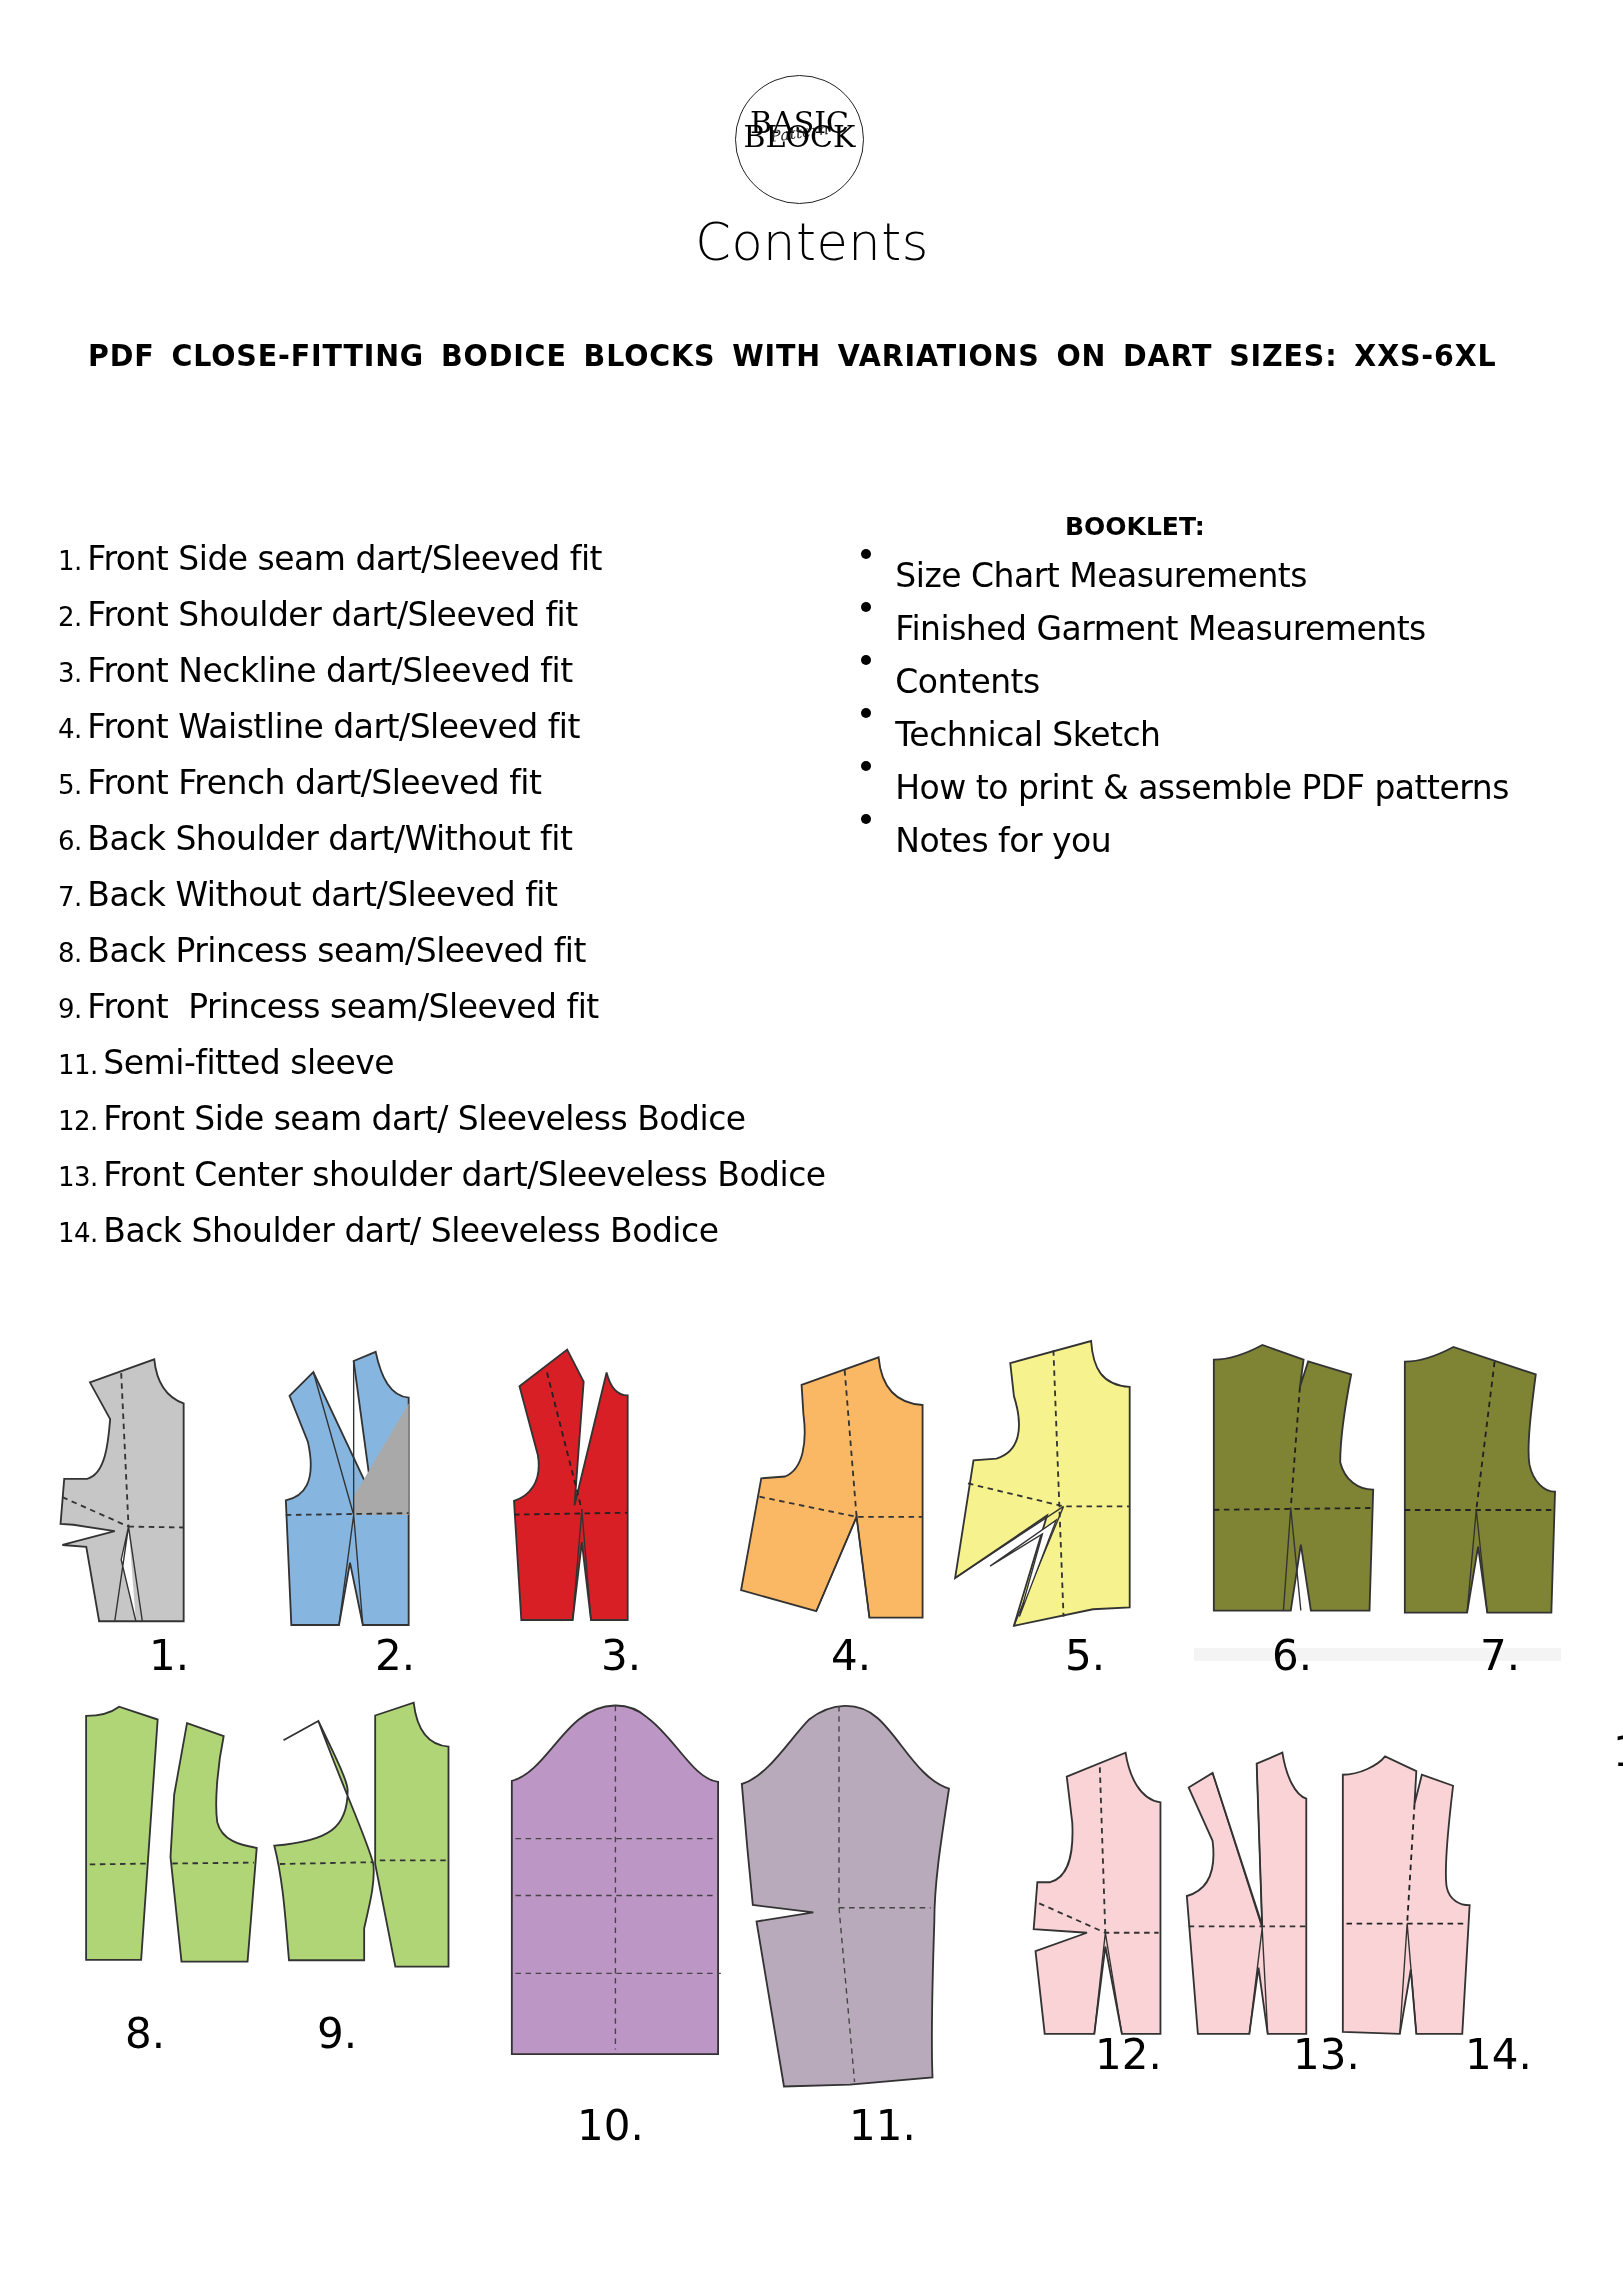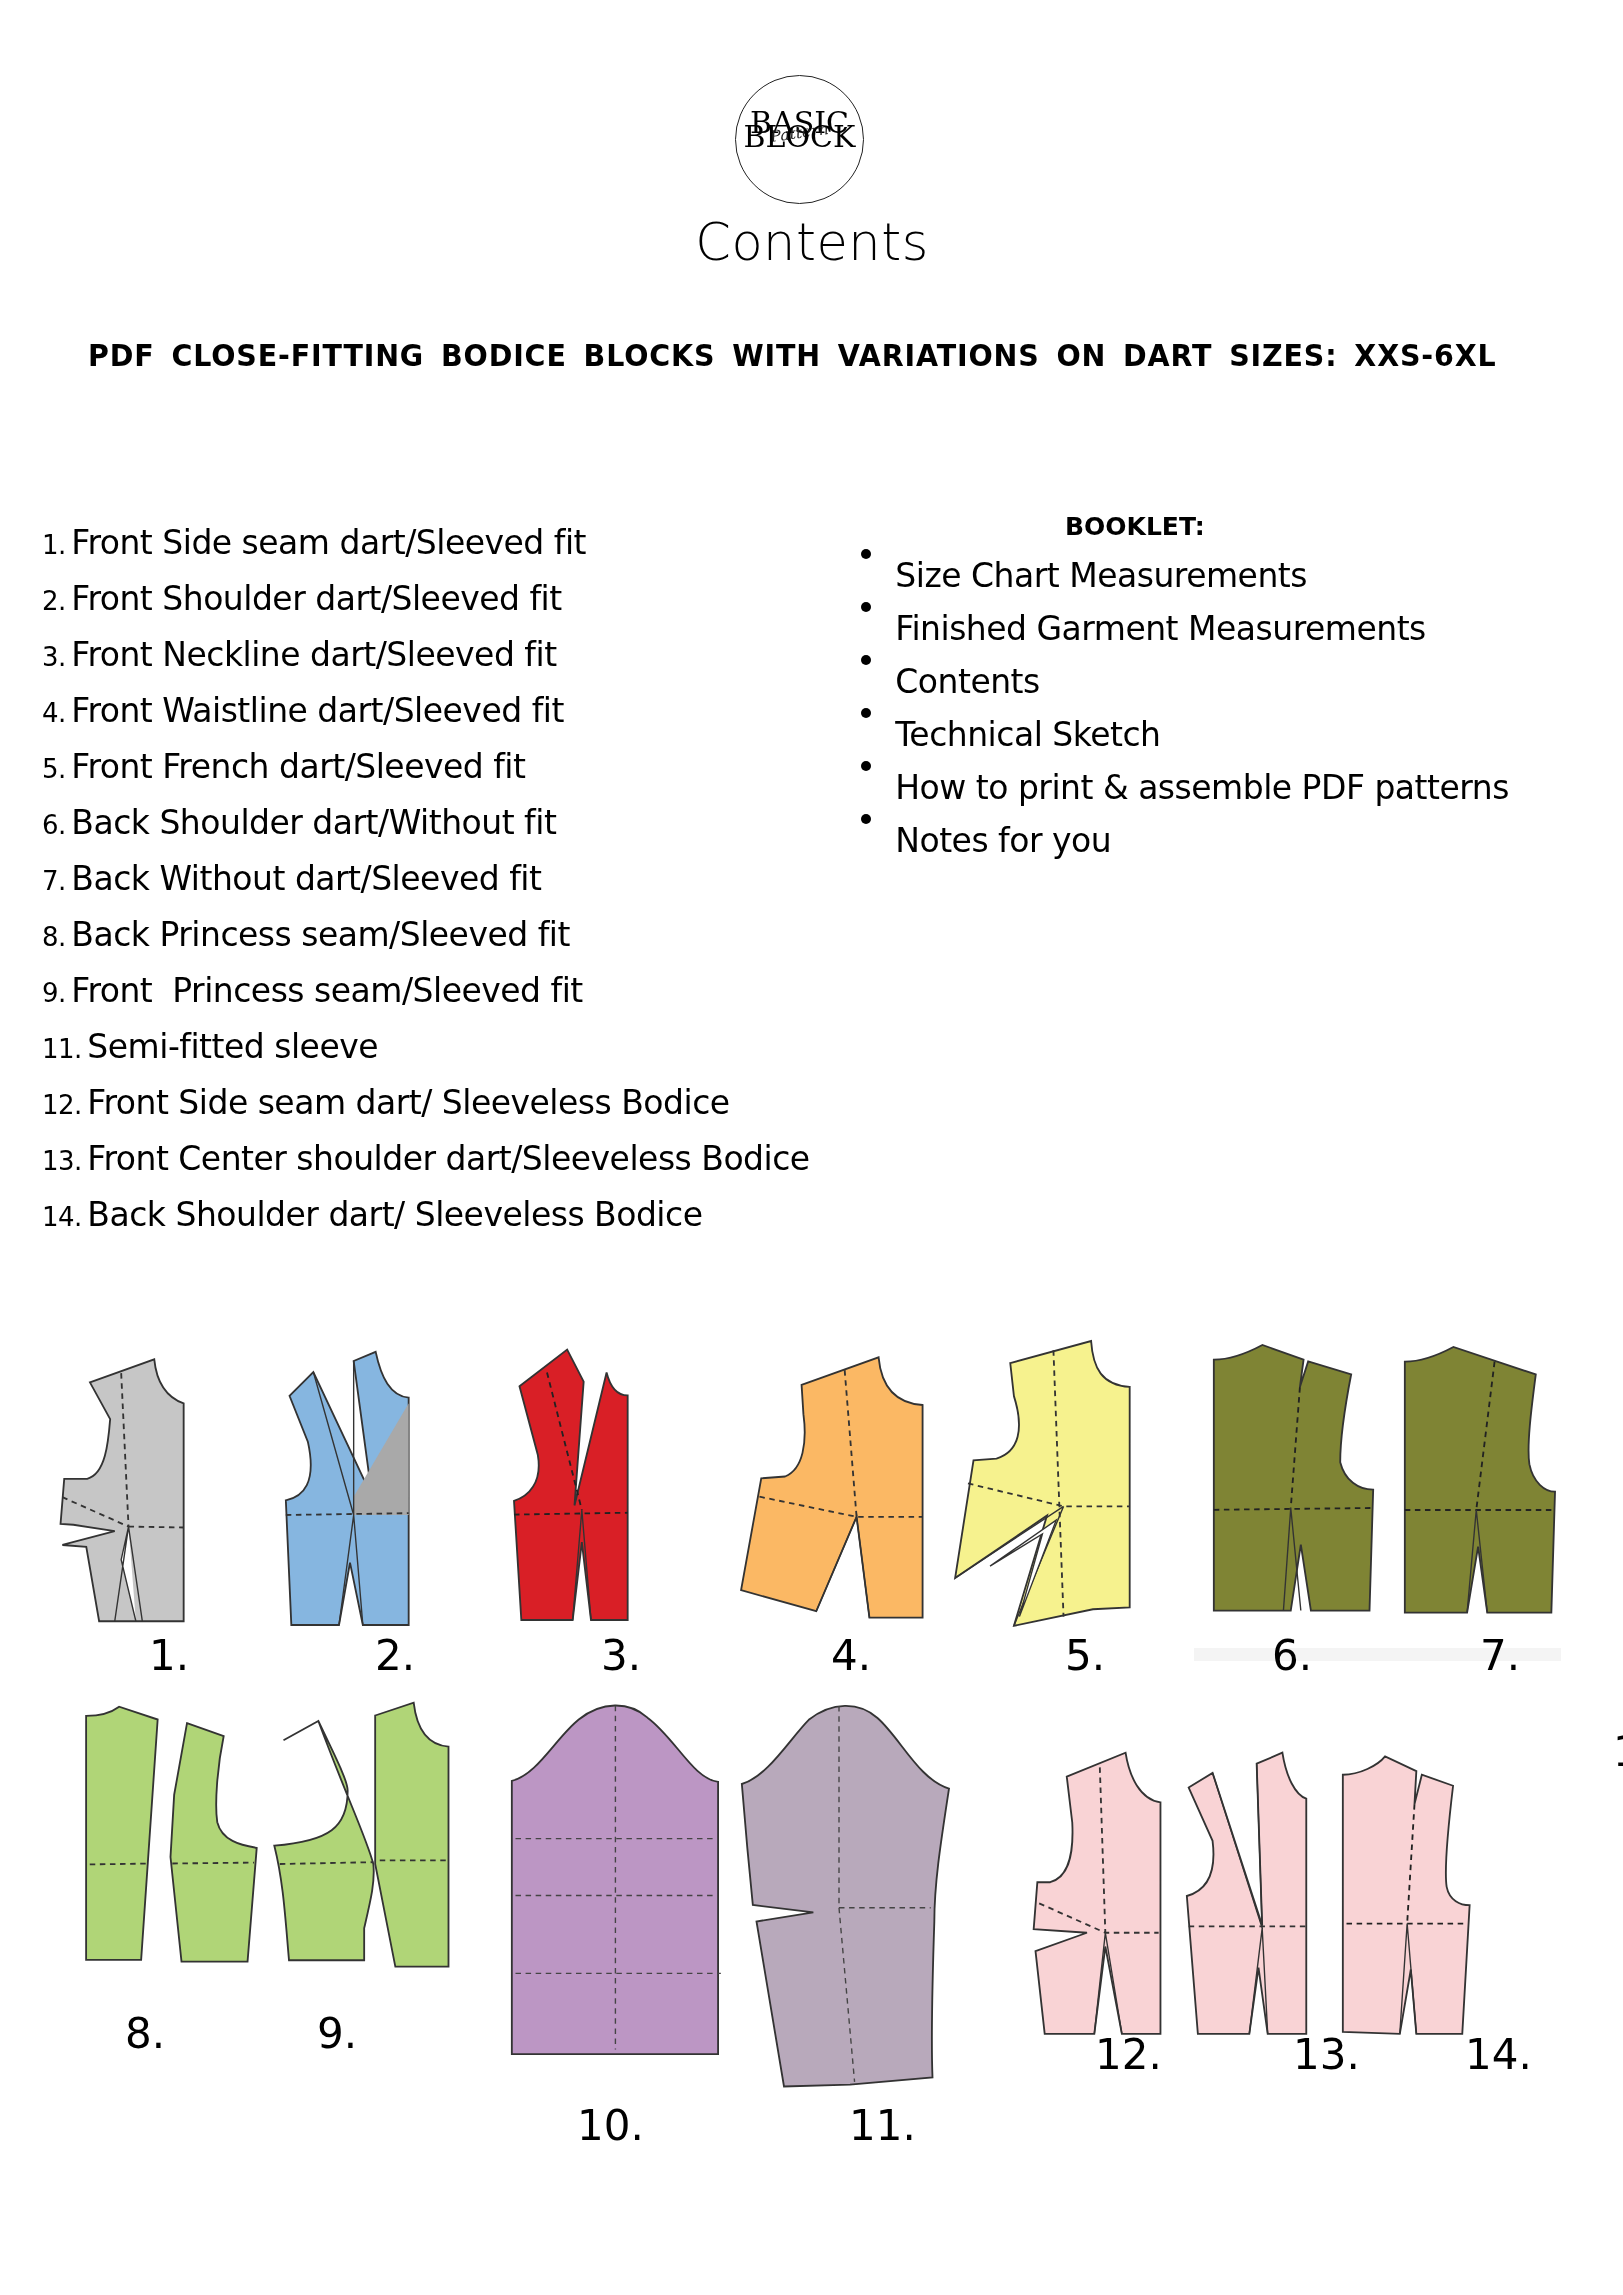--- a/index.html
+++ b/index.html
@@ -13,21 +13,21 @@
   .logo-top { top: 32px; }
   .logo-bottom { top: 46px; }
   .logo-script { position: absolute; left: 0; right: 0; top: 48px; text-align: center;
           font-family: "DejaVu Serif", serif; font-style: italic; font-size: 15.6px; transform: rotate(-8deg); color:#222; }
 
   .title { position: absolute; left: 0; right: 0; top: 213px; text-align: center;
            font-family: "DejaVu Sans", sans-serif; font-size: 51px; font-weight: 300; letter-spacing: 0.5px; }
   .subtitle { position: absolute; left: 88px; top: 338px; font-family: "DejaVu Sans", sans-serif;
               font-weight: bold; font-size: 30px; letter-spacing: 0.9px; word-spacing: 6.4px; transform: scaleX(0.95); transform-origin: left; }
 
-  .contents-list { position: absolute; left: 42px; top: 516px; width: 826px; margin: 0; padding: 0; list-style: none; }
+  .contents-list { position: absolute; left: 42px; top: 516px; width: 826px; margin: 16px; padding: 0; list-style: none; }
   .contents-list li { font-size: 33px; line-height: 53px; white-space: nowrap; letter-spacing: -0.5px; }
   .contents-list li .num { font-size: 26px; margin-right: 5.5px; }
   .contents-list li.wrap { white-space: normal; width: 808px; }
 
   .booklet-heading { position: absolute; left: 1065px; top: 512px; font-weight: bold; font-size: 25px; }
   .booklet-list { position: absolute; left: 854px; top: 549px; margin: 0; padding: 0; list-style: none; }
   .booklet-list li { font-size: 33px; line-height: 53px; white-space: nowrap; letter-spacing: -0.5px; display: flex; align-items: flex-start; }
   .booklet-list li .bullet { display: inline-block; width: 10px; height: 10px; background: #000; border-radius: 50%; margin-right: 24px; margin-left: 7.3px; }
 
   .fig { position: absolute; }

